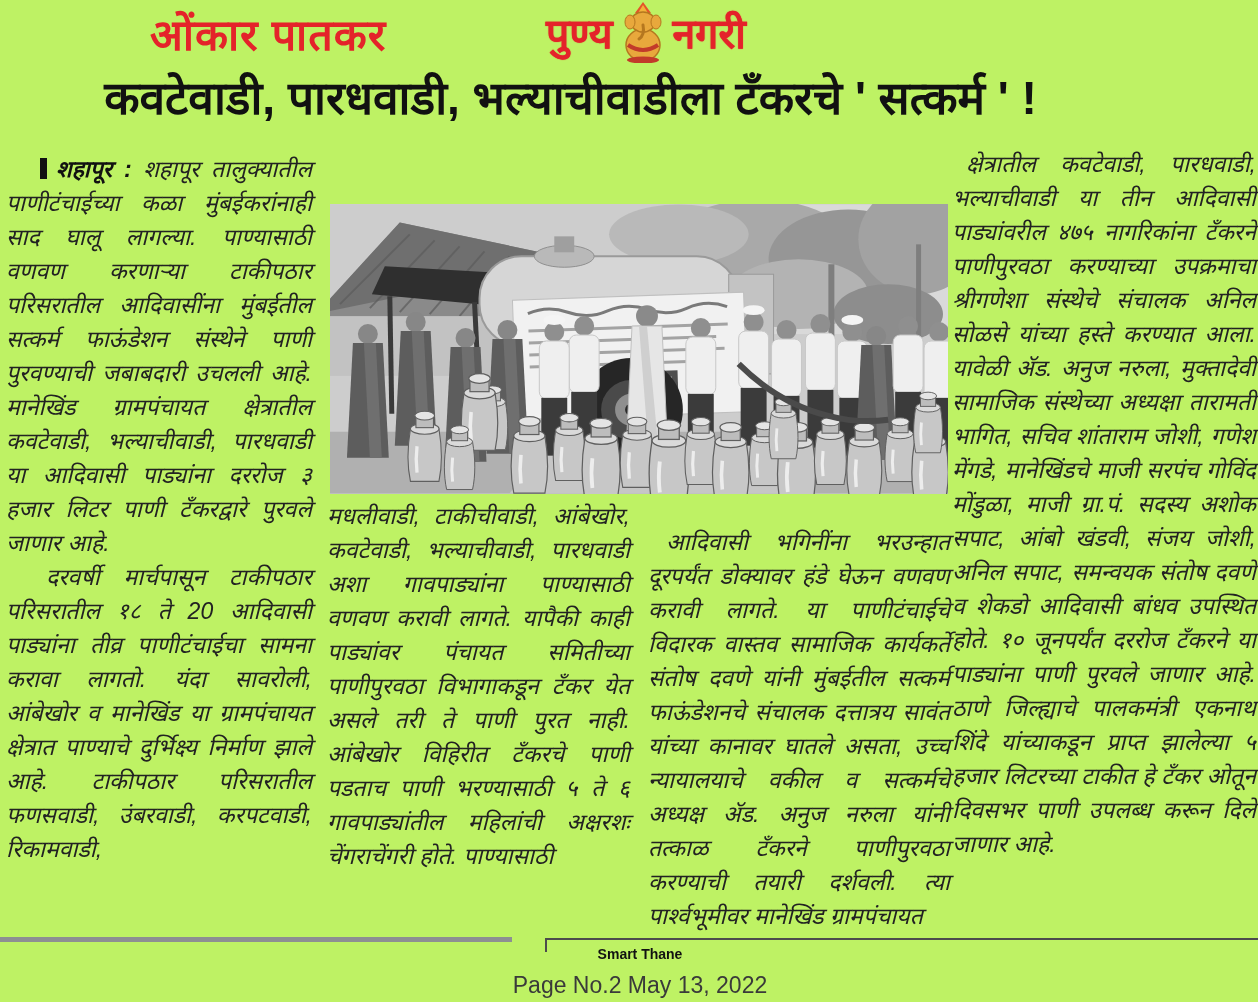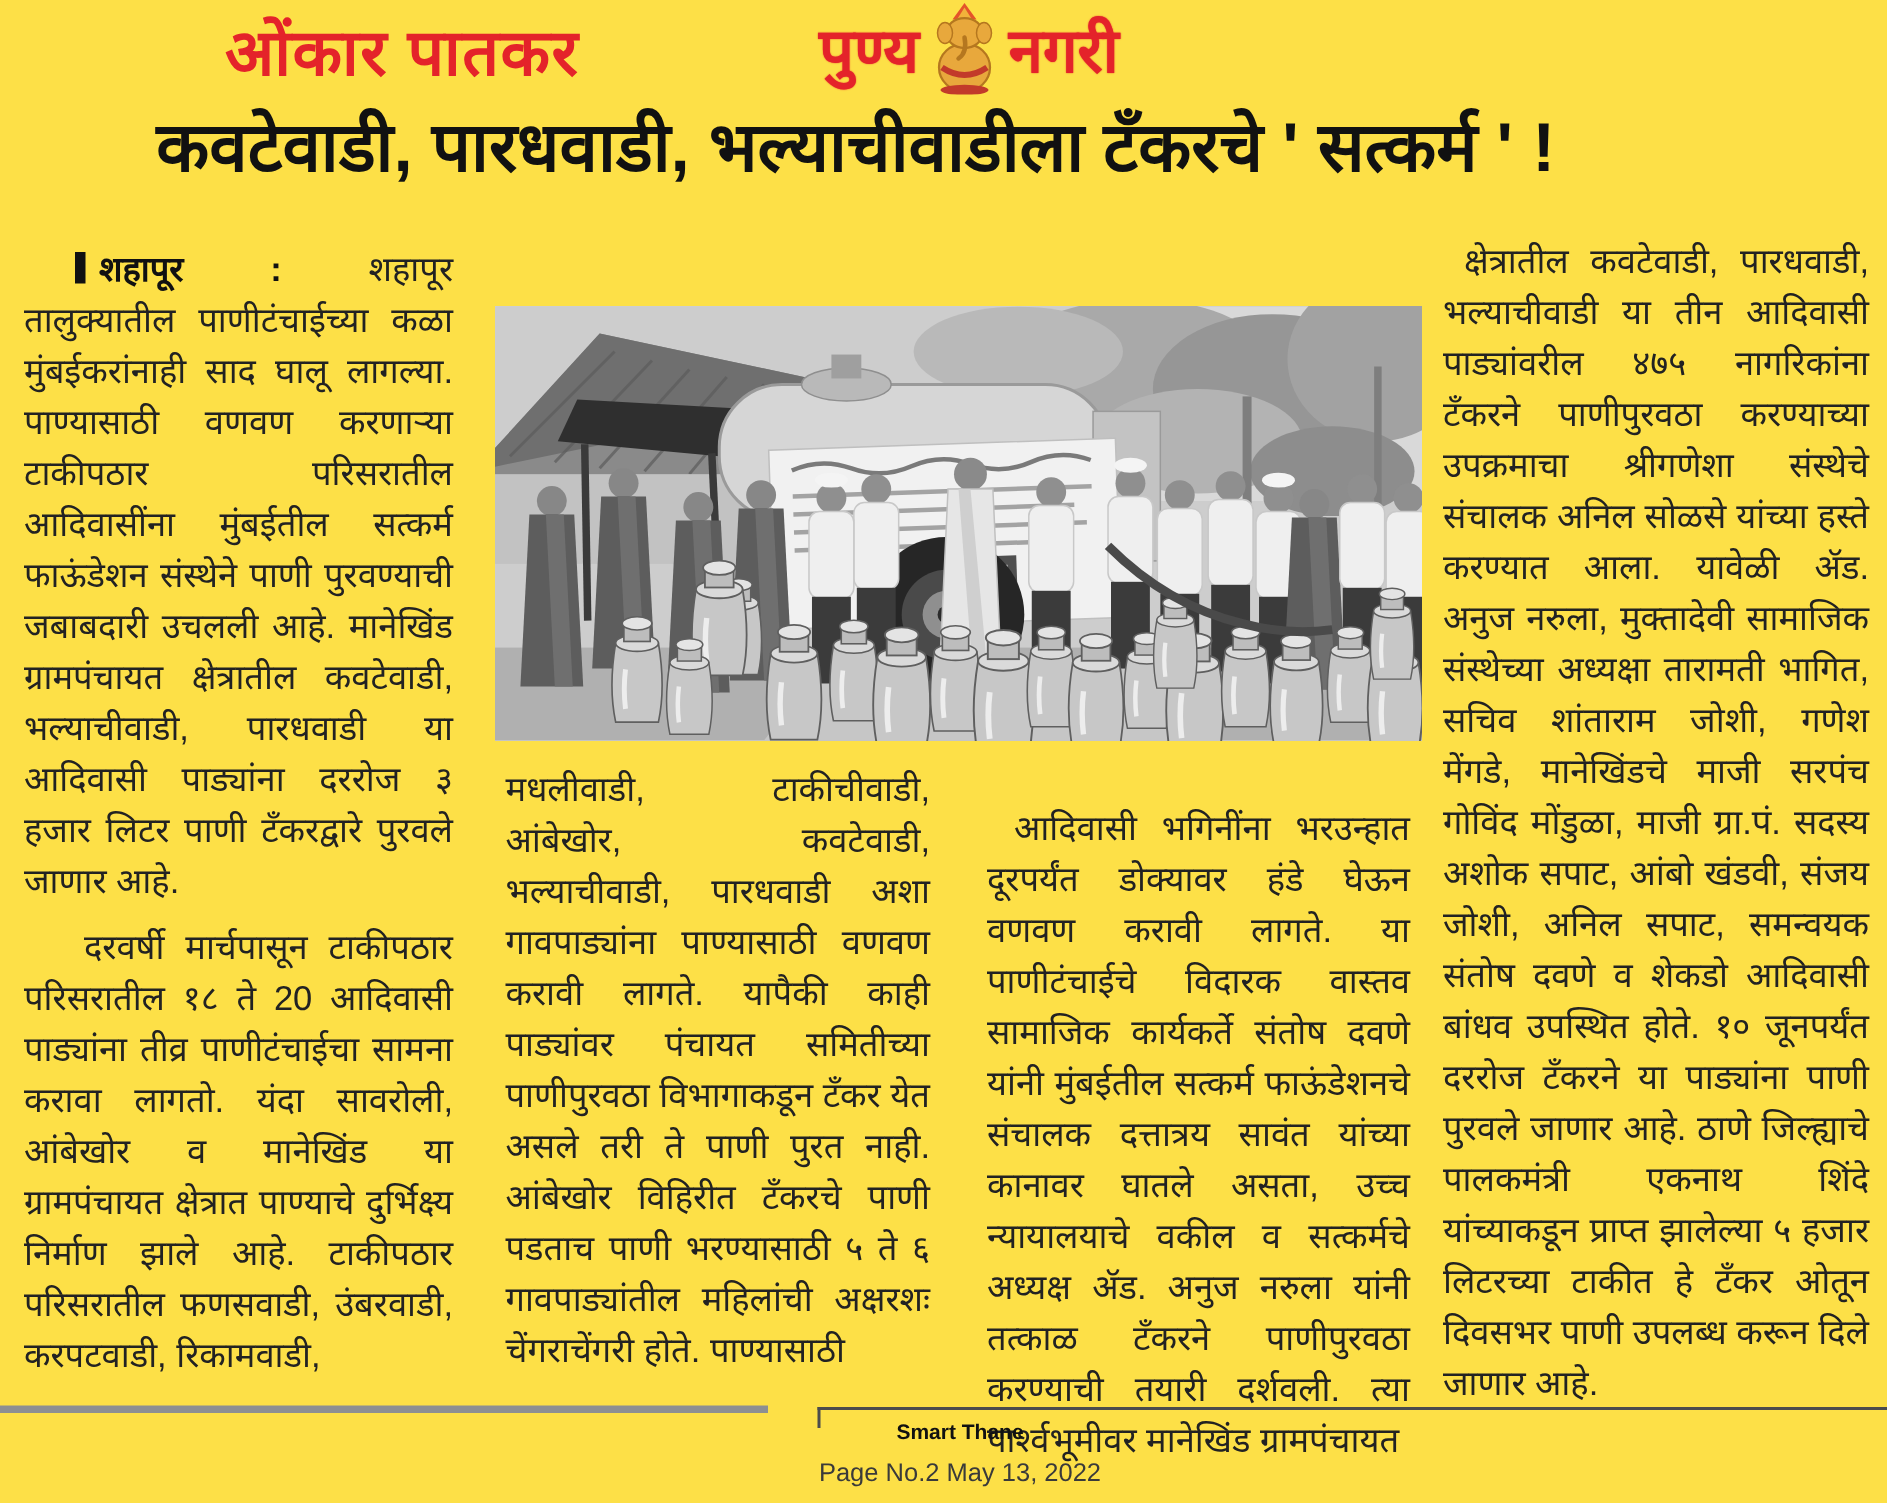--- a/index.html
+++ b/index.html
@@ -3,21 +3,21 @@
 <meta charset="utf-8">
 <style>
   html,body{margin:0;padding:0;}
   body{
     font-family:"Liberation Sans","DejaVu Sans",sans-serif;
     background:#e9eaec;
   }
   #page{
     position:relative;
     width:1258px;height:1002px;
-    background:#fde047;
+    background:#bef264;
     overflow:hidden;
     color:#1c1c1c;
   }
   
   .byline{
     position:absolute;left:150px;top:4px;
     font-size:43px;font-weight:800;color:#e4232a;
     letter-spacing:1px;white-space:nowrap;
   }
   .logo{
@@ -42,21 +42,21 @@
     font-size:29px;font-weight:800;color:#151515;
     text-align:center;white-space:nowrap;overflow:hidden;
   }
   
   .col{
     position:absolute;
     font-size:23px;line-height:34px;
     text-align:justify;
     color:#222;
   }
-  .col p{margin:10px;}
+  .col p{margin:0;font-style:italic;}
   .col-left{left:6px;top:152px;width:306px;}
   .col-left .p1{text-indent:34px;}
   .col-left .p2{text-indent:40px;}
   .col-mid-a{left:327px;top:499px;width:303px;}
   .col-mid-b{left:648px;top:525px;width:302px;}
   .col-mid-b p{text-indent:18px;}
   .col-right{left:952px;top:147px;width:304px;}
   .col-right p{text-indent:14px;}
   .dateline{font-weight:800;color:#111;}
   .dl-mark{
@@ -77,21 +77,21 @@
   .footer-boxline{
     position:absolute;left:545px;top:938px;width:712px;height:12px;
     border-top:2px solid #4c4c4c;border-left:2px solid #4c4c4c;
   }
   .footer-source{
     position:absolute;left:520px;top:946px;width:240px;
     text-align:center;font-size:14px;font-weight:700;color:#111;
   }
   .footer-pageinfo{
     position:absolute;left:505px;top:972px;width:270px;
-    text-align:center;font-size:17px;color:#3a3a3a;
+    text-align:center;font-size:23px;color:#3a3a3a;
   }
 </style>
 </head>
 <body>
 
 <div id="page">
 
   <div class="byline">ओंकार पातकर</div>
 
   <div class="logo">

